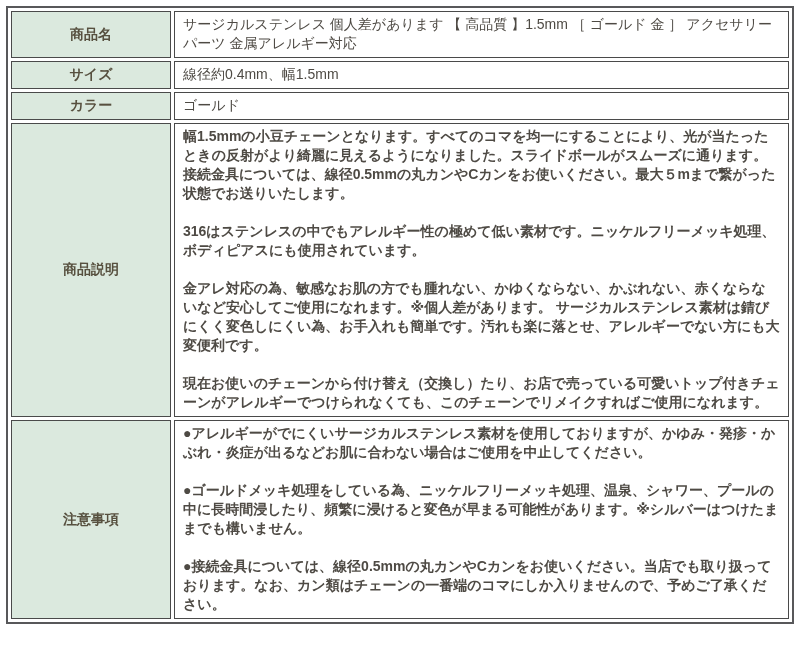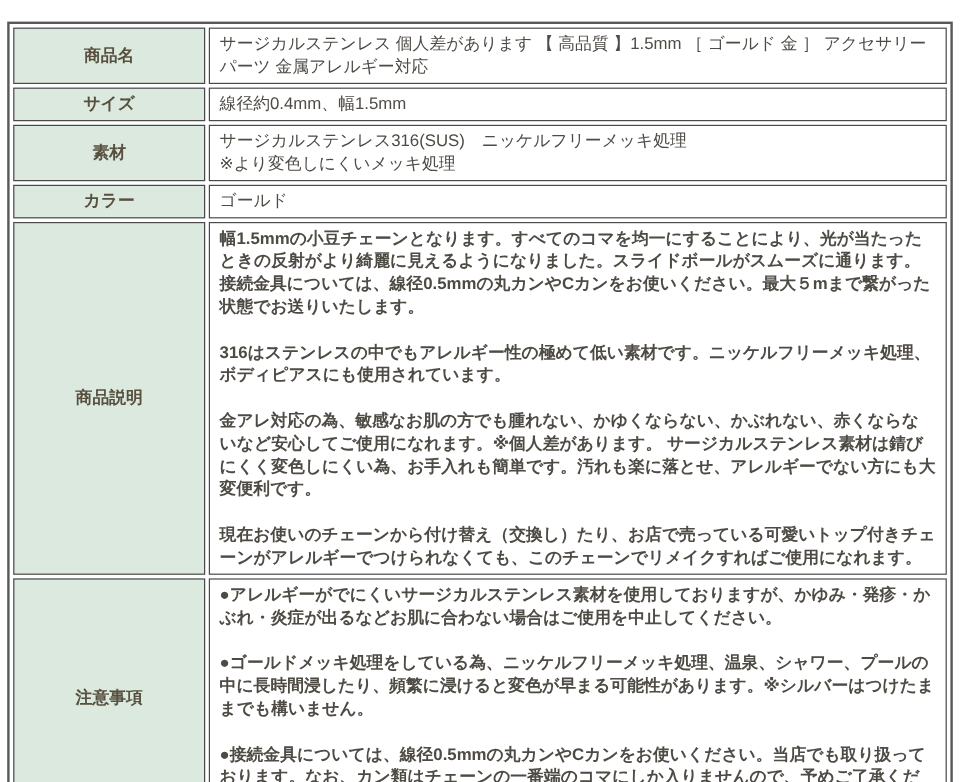--- a/index.html
+++ b/index.html
@@ -6,21 +6,21 @@
     margin: 0;
     padding: 0;
     background: #ffffff;
     font-family: "Liberation Sans", "DejaVu Sans", sans-serif;
   }
   .page {
     width: 708px;
     height: 652px;
     background: #ffffff;
     box-sizing: border-box;
-    padding: 18px 6px;
+    padding: 6px 6px;
   }
   table.spec {
     width: 788px;
     border-collapse: separate;
     border-spacing: 3px;
     border: 2px solid #58585a;
     background: #ffffff;
     table-layout: fixed;
   }
   table.spec th {
@@ -64,27 +64,20 @@
     <tbody>
       <tr>
         <th>商品名</th>
         <td>サージカルステンレス 個人差があります 【 高品質 】1.5mm ［ ゴールド 金 ］ アクセサリー パーツ 金属アレルギー対応</td>
       </tr>
       <tr>
         <th>サイズ</th>
         <td>線径約0.4mm、幅1.5mm</td>
       </tr>
       <tr>
-        <th>素材</th>
-        <td>
-          <div class="line">サージカルステンレス316(SUS)　ニッケルフリーメッキ処理</div>
-          <div class="line">※より変色しにくいメッキ処理</div>
-        </td>
-      </tr>
-      <tr>
         <th>カラー</th>
         <td>ゴールド</td>
       </tr>
       <tr>
         <th>商品説明</th>
         <td>
           <p>幅1.5mmの小豆チェーンとなります。すべてのコマを均一にすることにより、光が当たったときの反射がより綺麗に見えるようになりました。スライドボールがスムーズに通ります。接続金具については、線径0.5mmの丸カンやCカンをお使いください。最大５mまで繋がった状態でお送りいたします。</p>
           <p>316はステンレスの中でもアレルギー性の極めて低い素材です。ニッケルフリーメッキ処理、ボディピアスにも使用されています。</p>
           <p>金アレ対応の為、敏感なお肌の方でも腫れない、かゆくならない、かぶれない、赤くならないなど安心してご使用になれます。※個人差があります。 サージカルステンレス素材は錆びにくく変色しにくい為、お手入れも簡単です。汚れも楽に落とせ、アレルギーでない方にも大変便利です。</p>
           <p>現在お使いのチェーンから付け替え（交換し）たり、お店で売っている可愛いトップ付きチェーンがアレルギーでつけられなくても、このチェーンでリメイクすればご使用になれます。</p>

